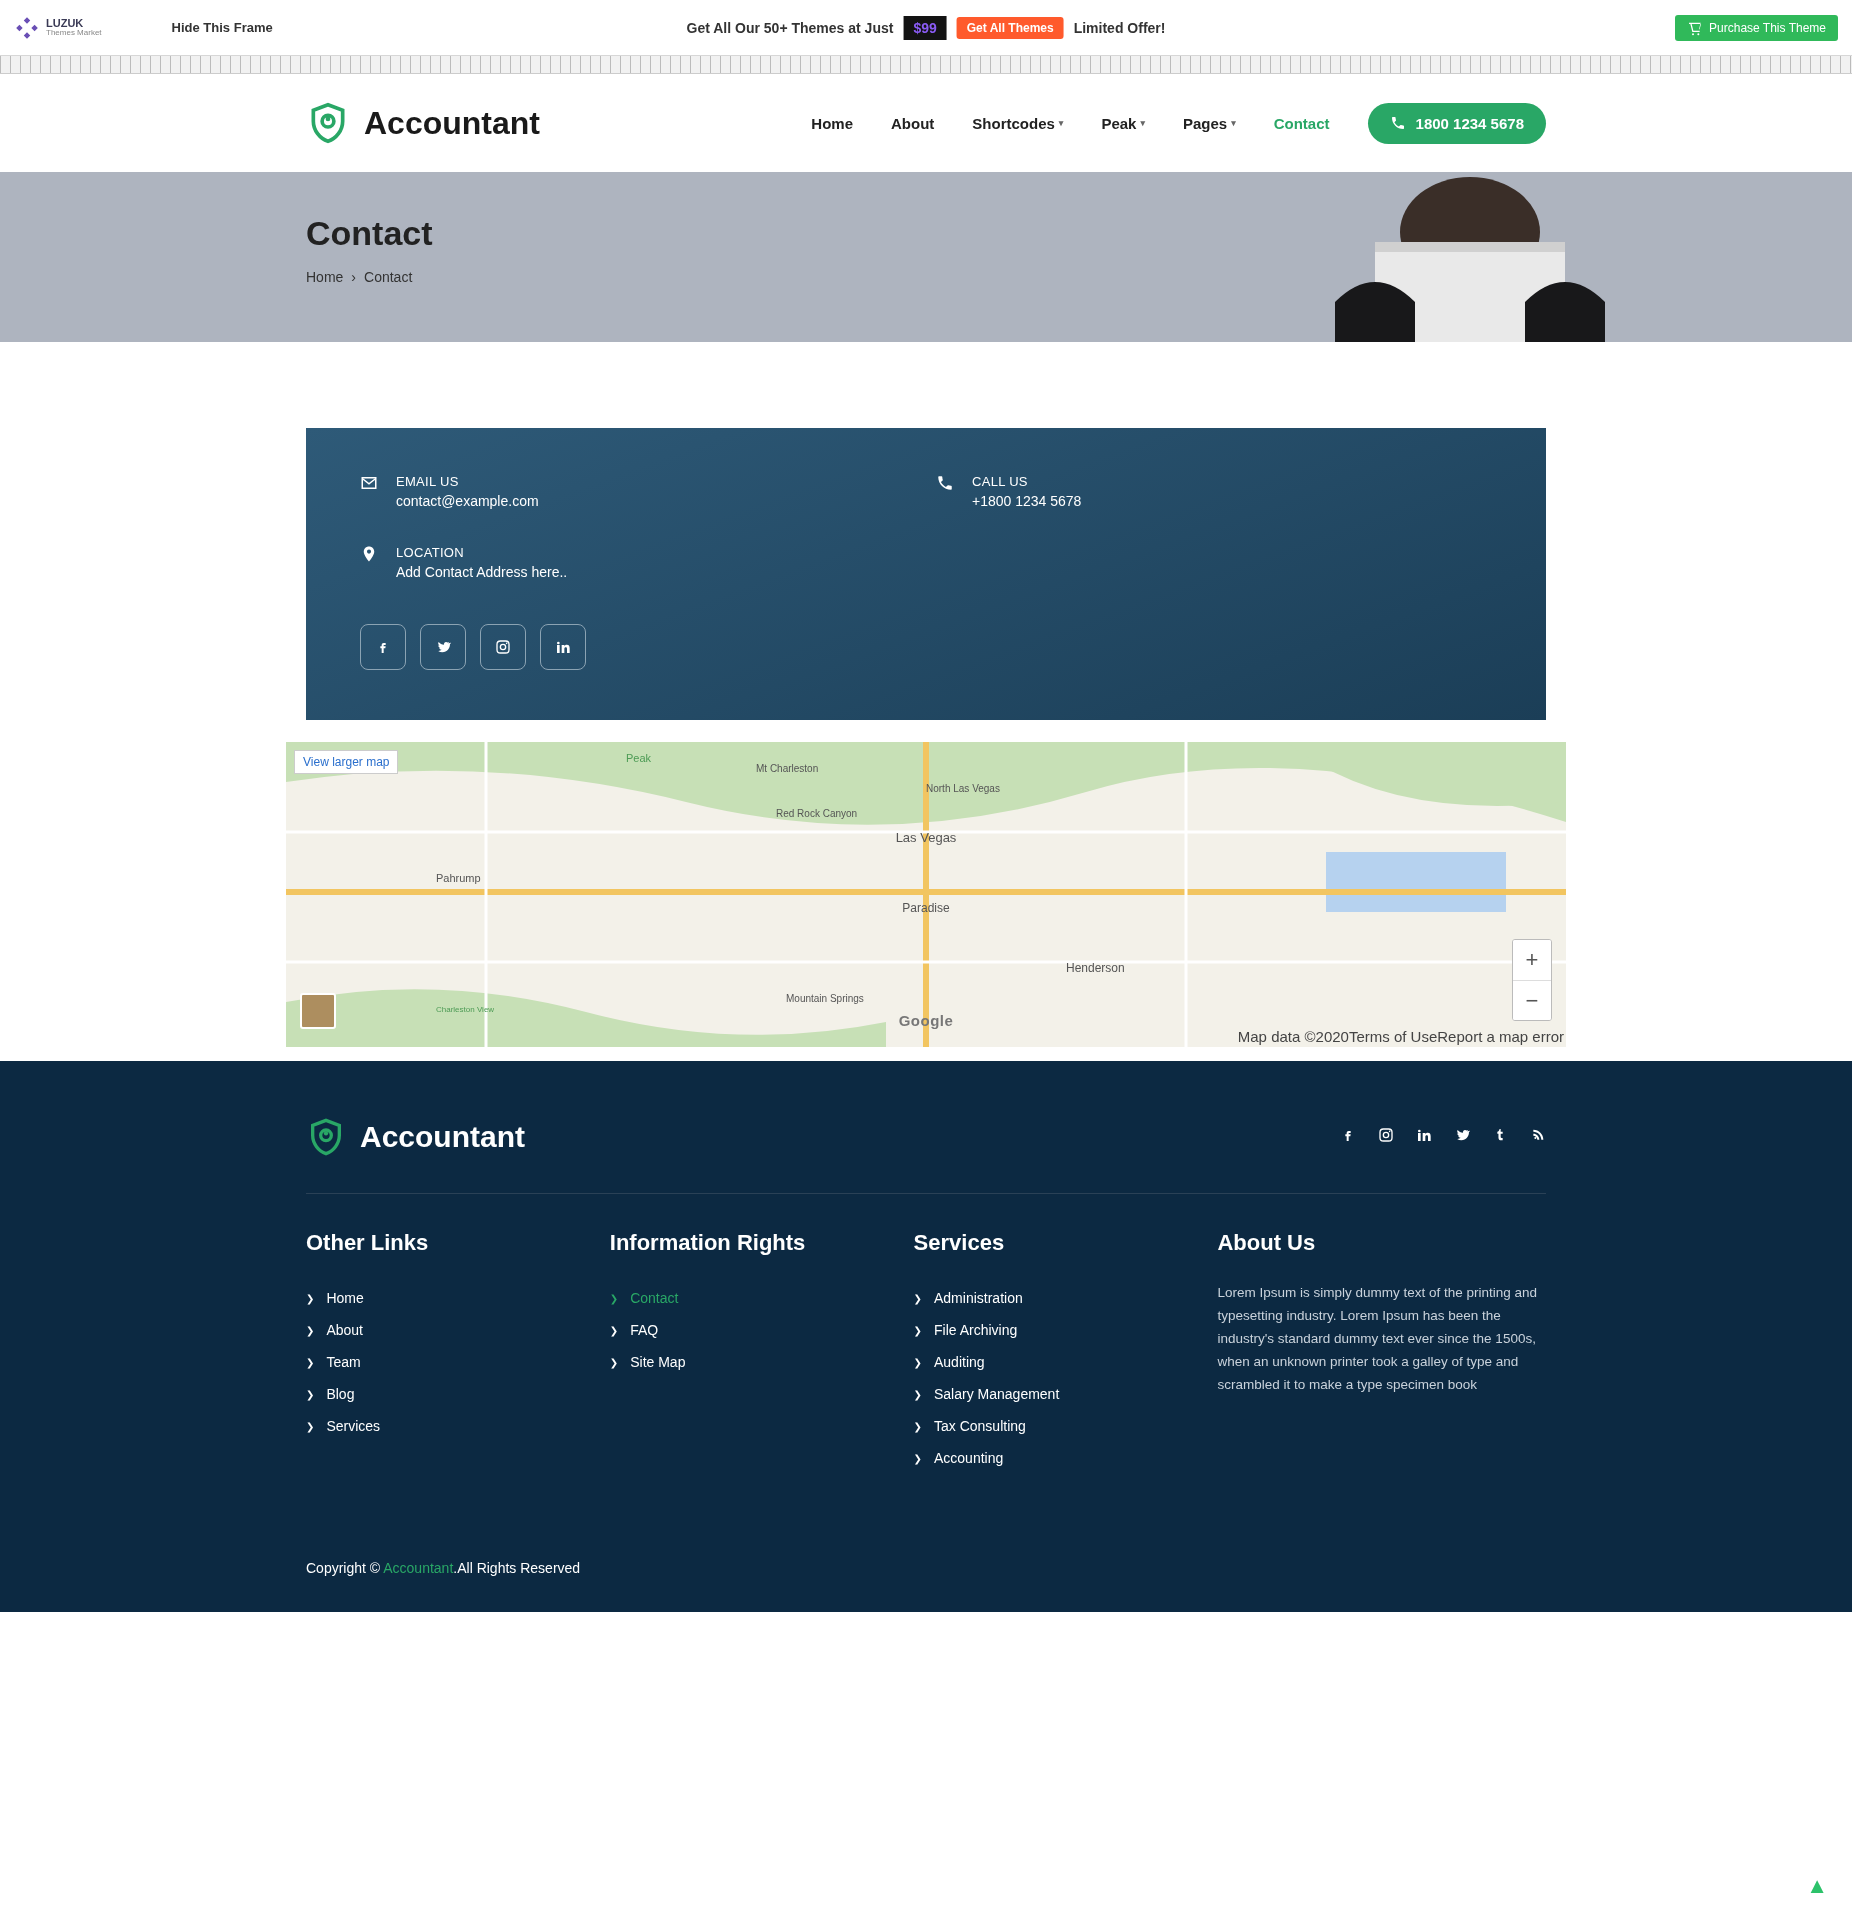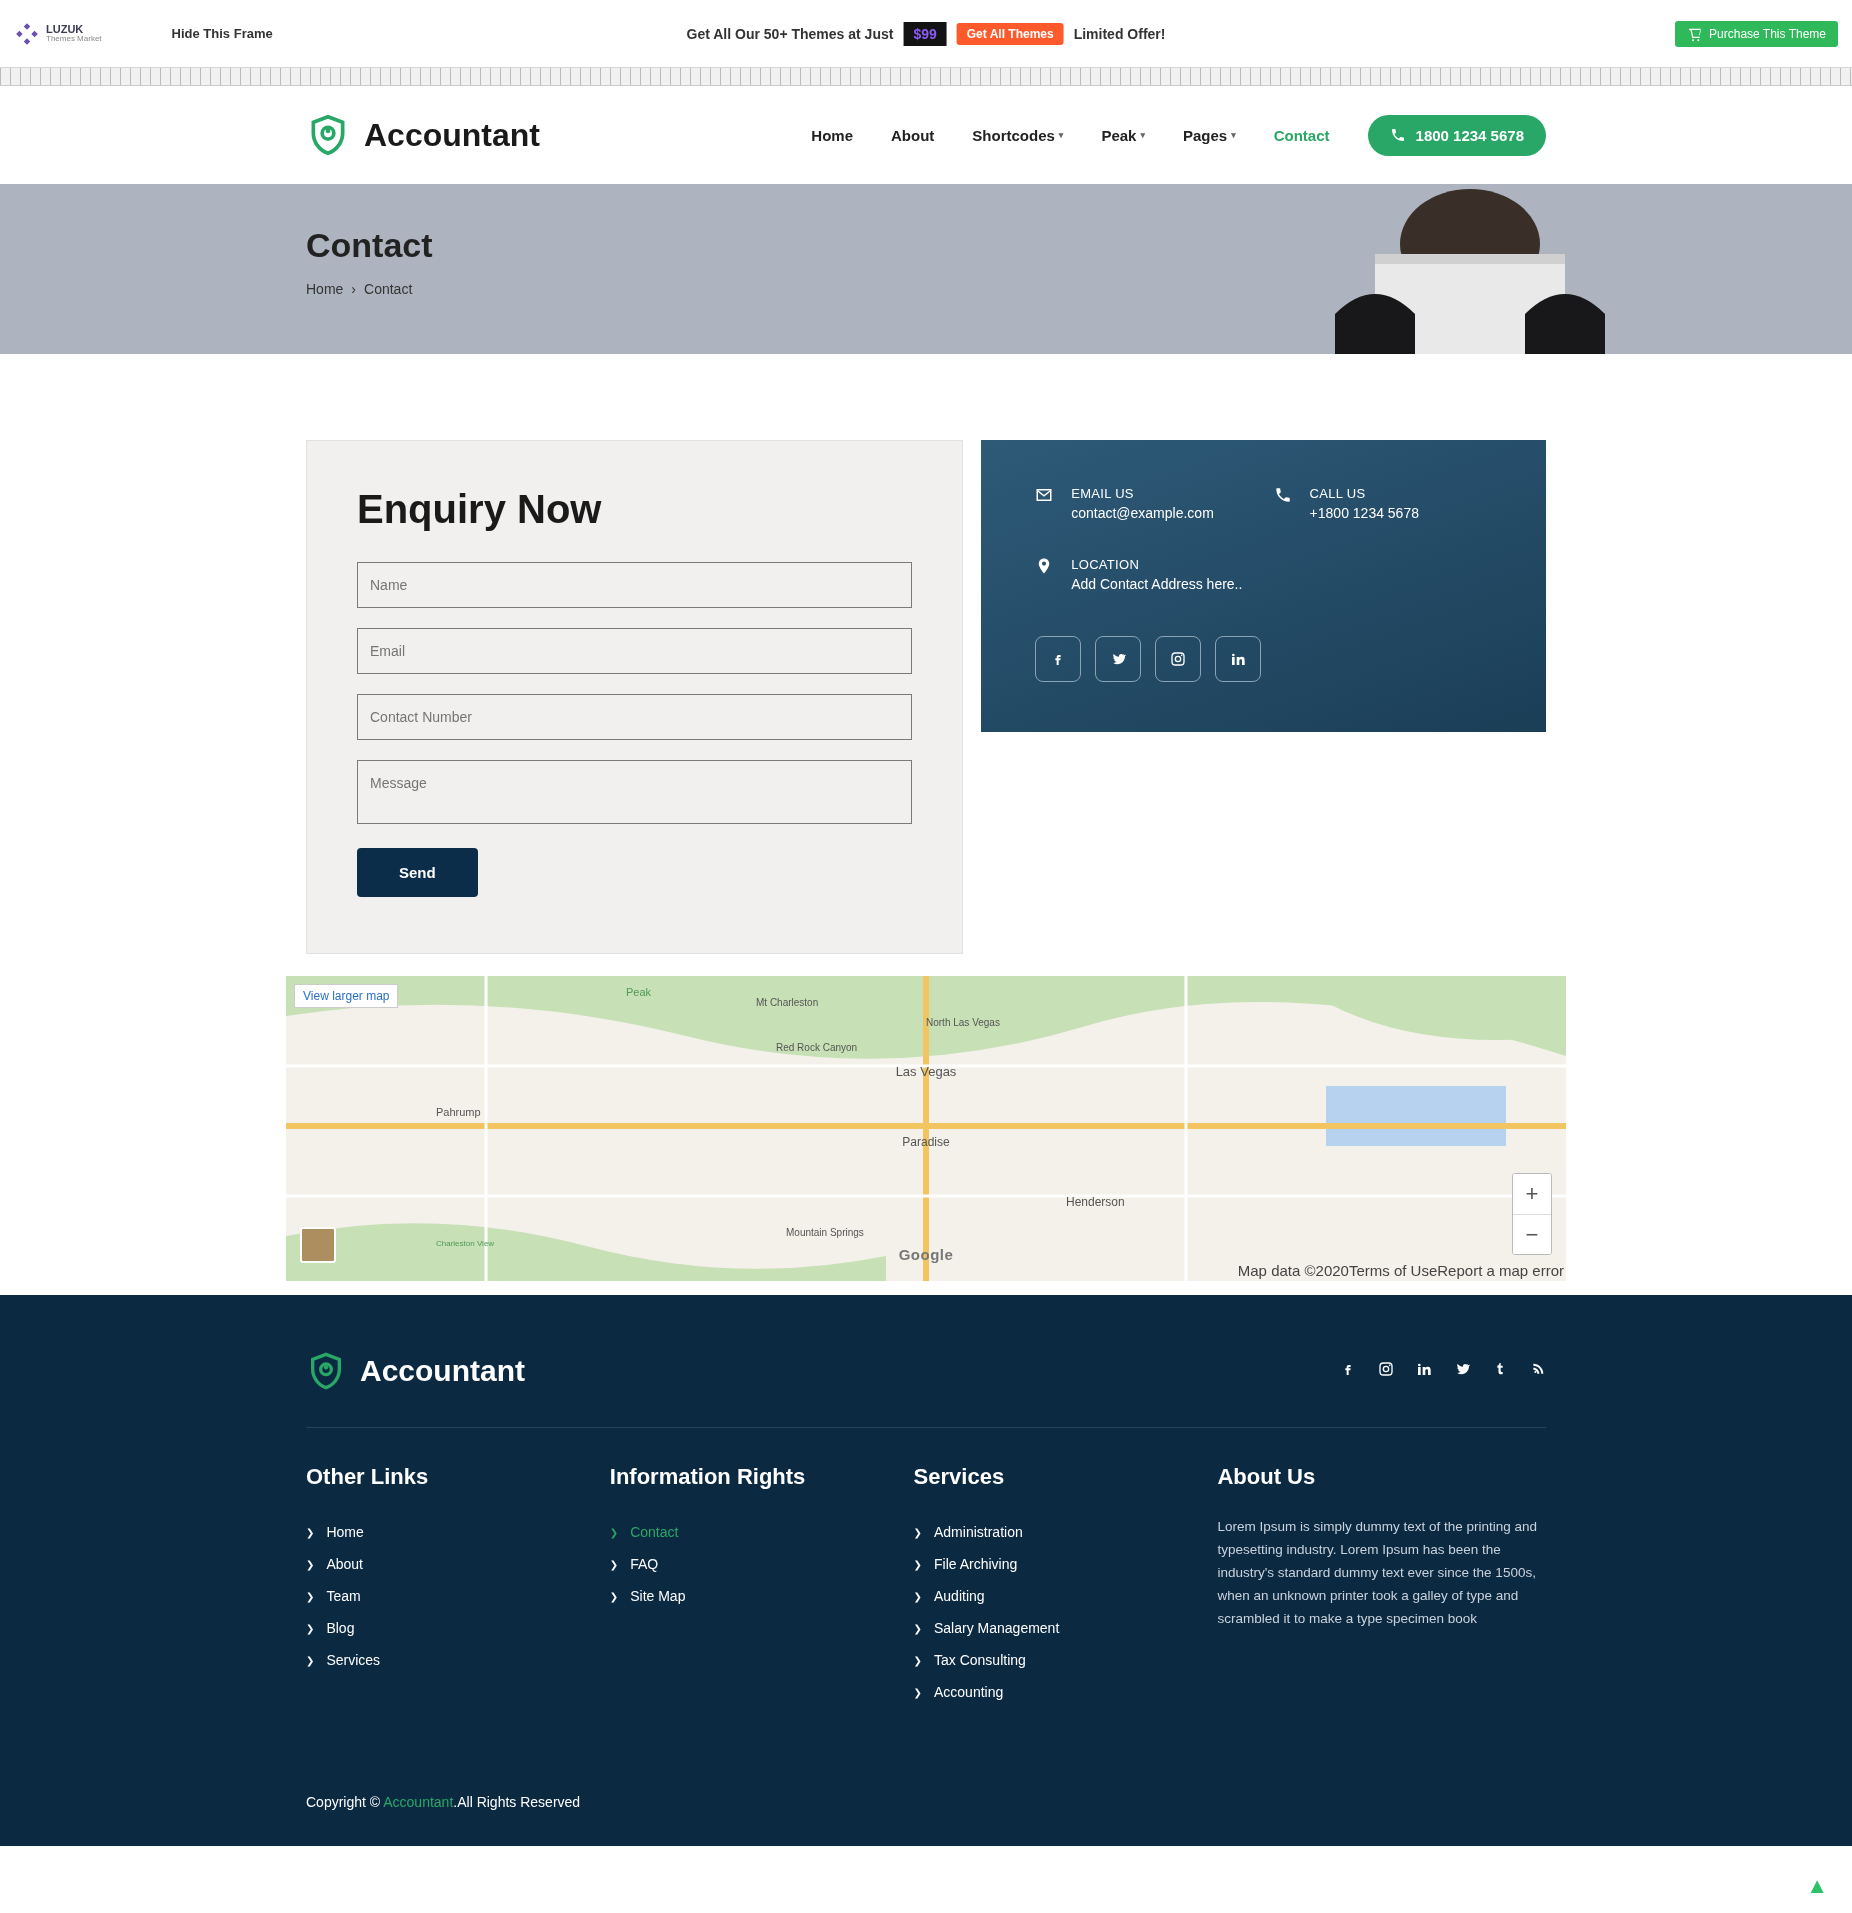--- a/index.html
+++ b/index.html
@@ -1,18 +1,18 @@
 <!DOCTYPE html>
 <html><head>
 <meta charset="utf-8">
 <style>
 *{margin:0;padding:0;box-sizing:border-box;font-family:Arial,Helvetica,sans-serif}
 body{background:#fff;color:#222}
 
-.promo{background:#fff;border-bottom:1px solid #d7d7d7;height:68px;display:flex;align-items:center;padding:0 14px;position:relative}
+.promo{background:#fff;border-bottom:1px solid #d7d7d7;height:56px;display:flex;align-items:center;padding:0 14px;position:relative}
 .promo-logo{display:flex;align-items:center;gap:6px}
 .promo-logo-icon{width:26px;height:26px;border-radius:50%;display:flex;align-items:center;justify-content:center}
 .promo-logo-text{font-size:11px;font-weight:900;color:#3a3a55;line-height:1}
 .promo-logo-text small{display:block;font-weight:400;font-size:8px;color:#888}
 .hide-frame{margin-left:70px;font-size:13px;font-weight:600;color:#333;cursor:pointer}
 .promo-center{position:absolute;left:50%;transform:translateX(-50%);display:flex;align-items:center;gap:10px;font-size:14px;font-weight:700;color:#333}
 .price-badge{background:#131313;color:#8b5cf6;padding:4px 10px;font-weight:700}
 .get-all{background:#ff5a2c;color:#fff;padding:4px 10px;font-size:12px;border-radius:3px;cursor:pointer}
 .limited{font-weight:700}
 .purchase-btn{margin-left:auto;background:#30b95a;color:#fff;font-size:12px;padding:5px 12px;border-radius:3px;cursor:pointer;display:flex;align-items:center;gap:6px}
@@ -198,28 +198,20 @@
     <h1 class="hero-title">Contact</h1>
     <div class="crumbs">
       <span>Home</span>
       <span>›</span>
       <span>Contact</span>
     </div>
   </div>
 </div>
 
 <div class="main">
-  <div class="enquiry">
-    <h2>Enquiry Now</h2>
-    <input placeholder="Name" style="">
-    <input placeholder="Email" style="">
-    <input placeholder="Contact Number" style="">
-    <textarea placeholder="Message" style=""></textarea>
-    <button class="send-btn">Send</button>
-  </div>
   <div class="contact-card">
     <div class="contact-grid">
       <div class="citem">
         <svg class="ic">
             <use href="#i-mail"></use>
           </svg>
         <div>
             <div class="ci-label">EMAIL US</div>
             <div class="ci-val">contact@example.com</div>
           </div>

